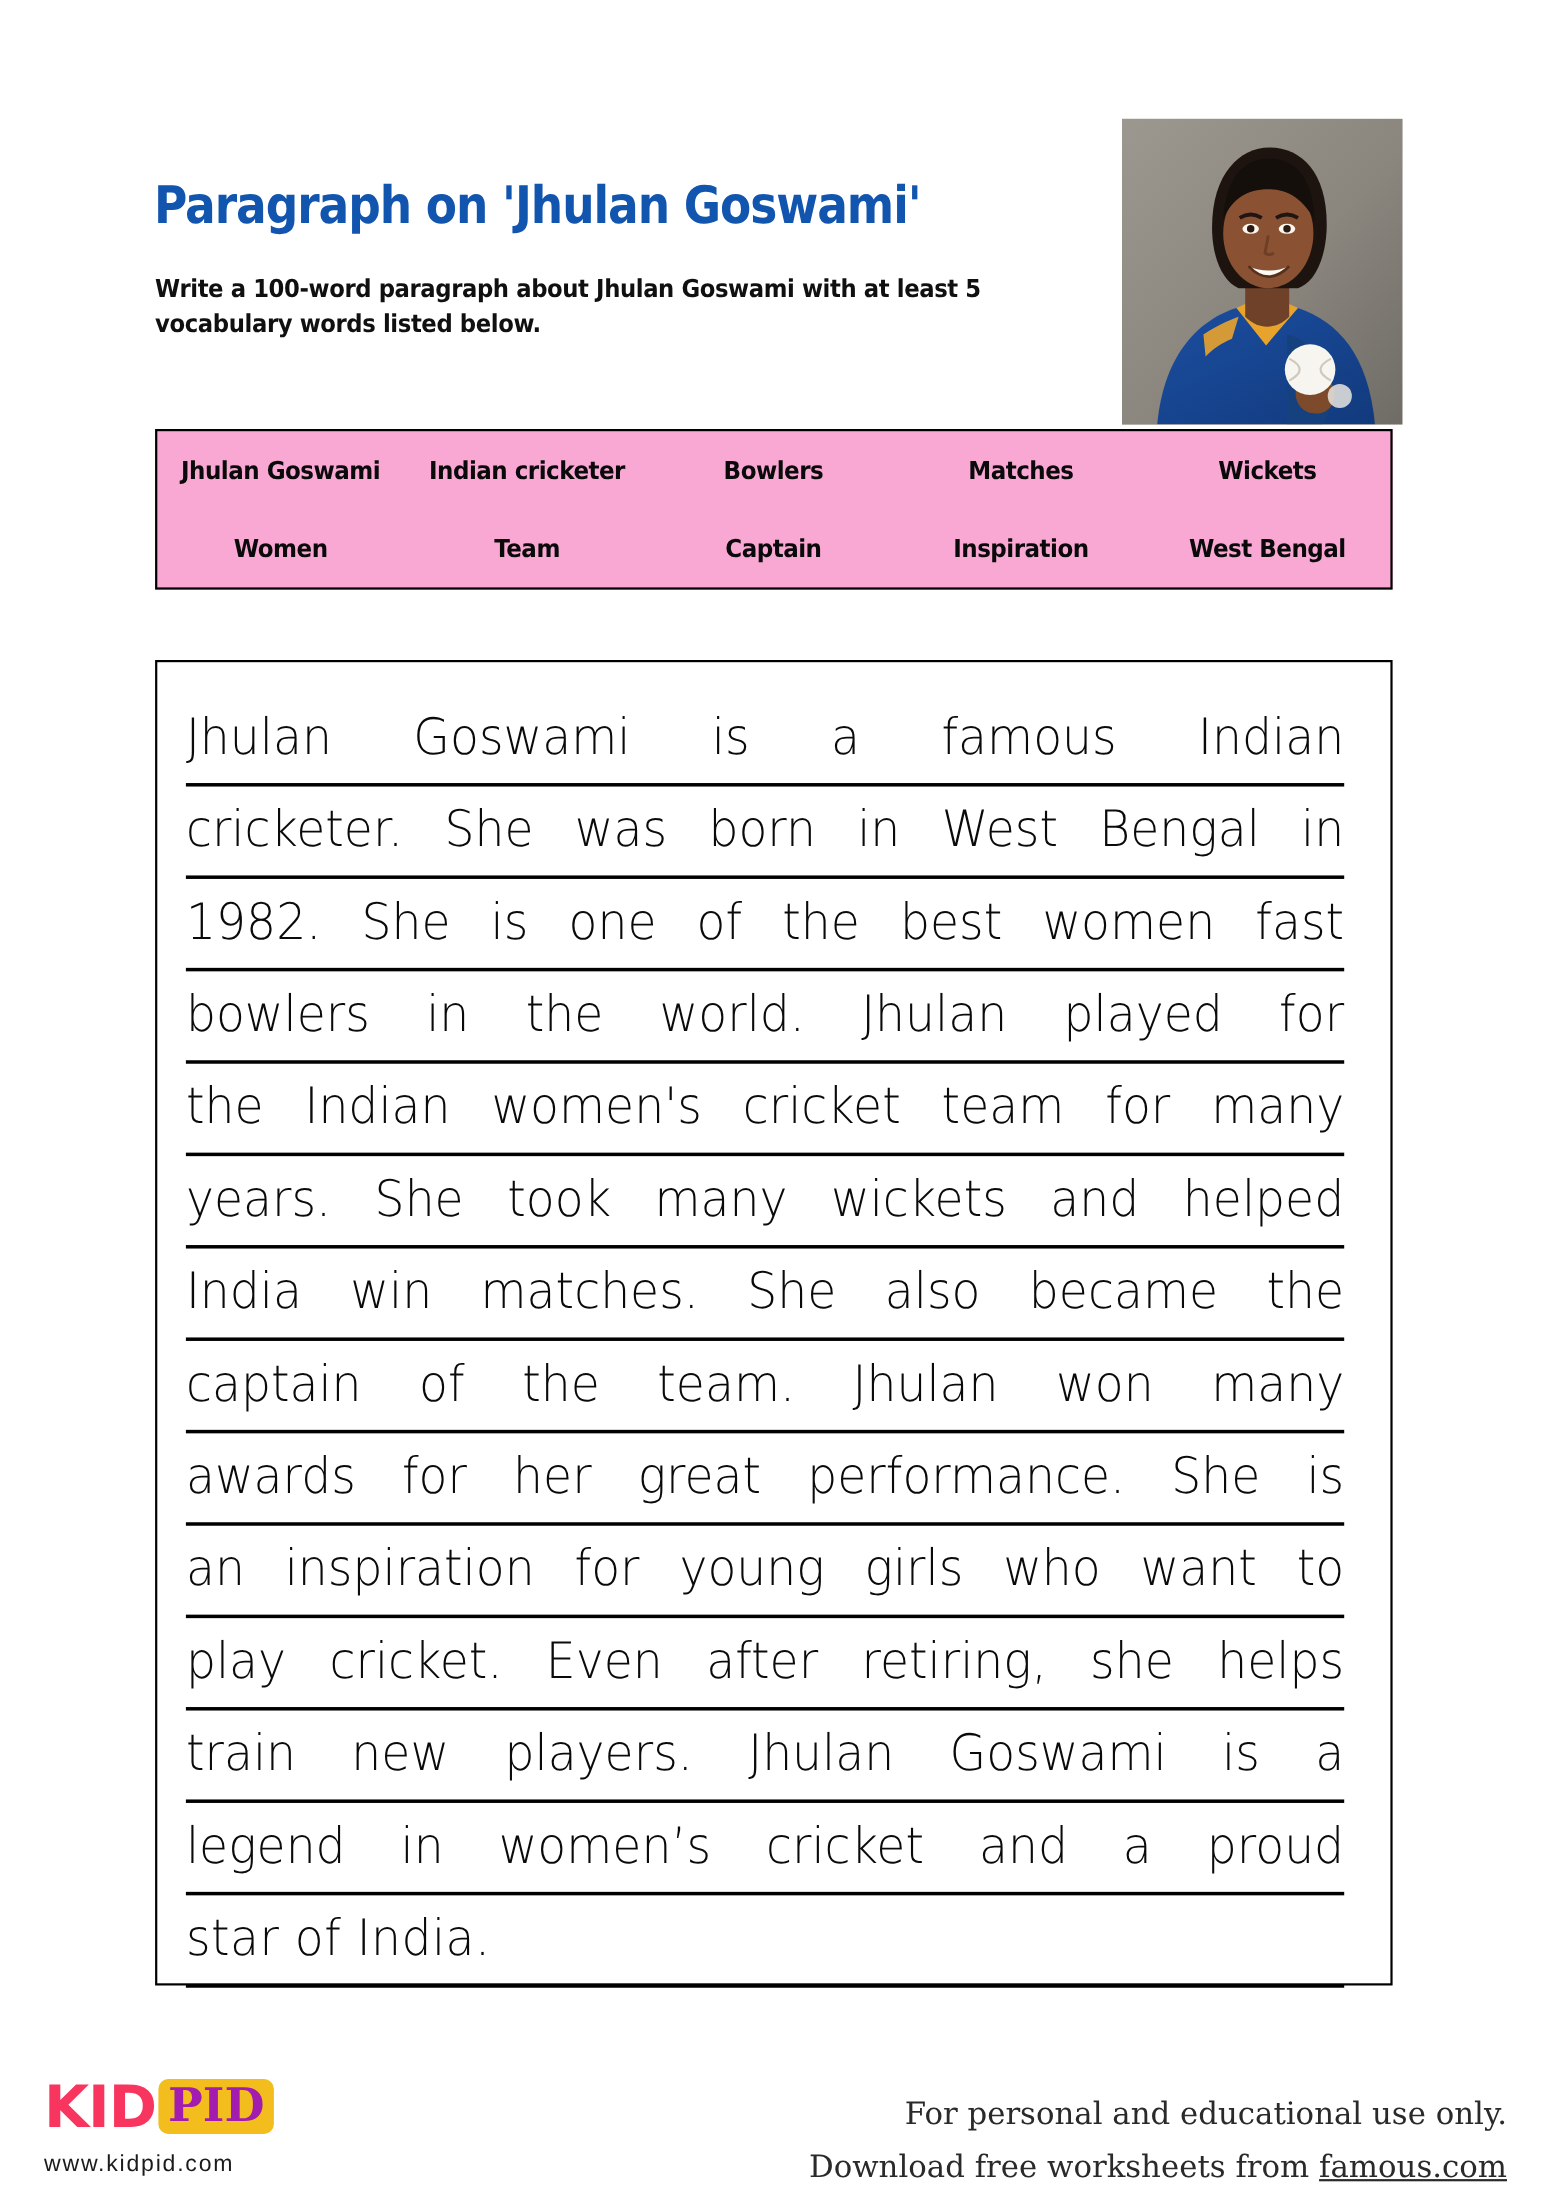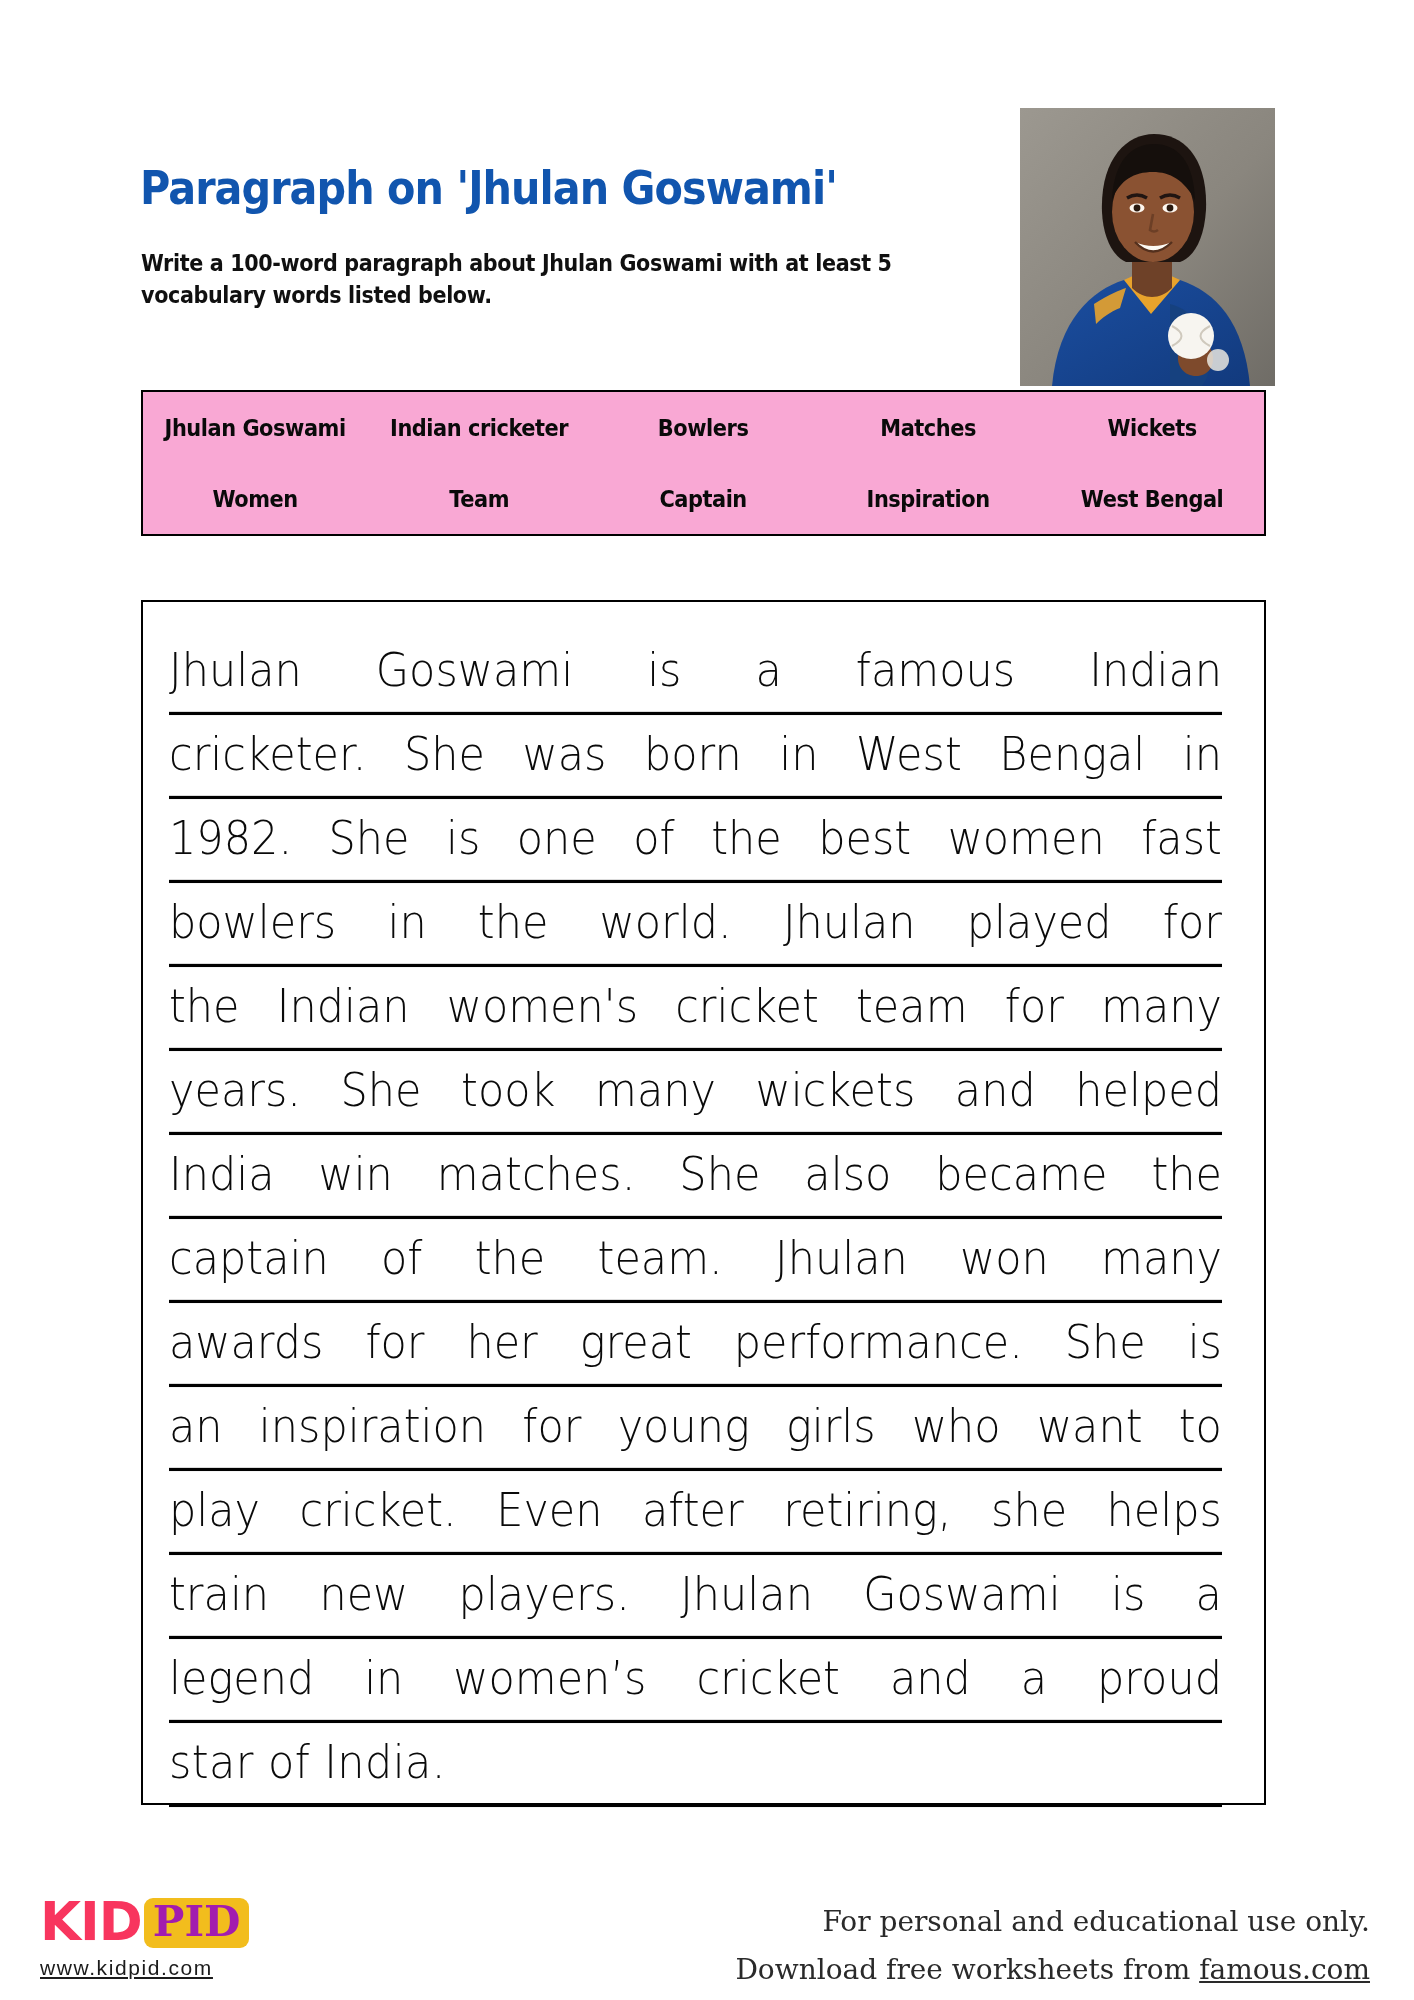--- a/index.html
+++ b/index.html
@@ -121,21 +121,21 @@
 
   
   .footer { position: absolute; left: 0; top: 1830px; width: 1414px; height: 170px; }
 
   .logo-wrap {
     position: absolute;
     left: 40px;
     top: 60px;
     width: 230px;
   }
-  .logo-line { display: flex; align-items: flex-end; height: 58px; }
+  .logo-line { display: flex; align-items: flex-start; height: 58px; }
   .logo-kid {
     font-family: "DejaVu Sans", sans-serif;
     font-size: 53px;
     font-weight: 700;
     color: #f8355e;
     letter-spacing: -1px;
     line-height: 1;
   }
   .logo-pid-badge {
     background: #f2bd1d;
@@ -151,21 +151,20 @@
     color: #a21caf;
     letter-spacing: 0px;
     line-height: 1.05;
   }
   .logo-url {
     font-family: "Liberation Sans", sans-serif;
     font-size: 21px;
     color: #1b1b1b;
     letter-spacing: 1.6px;
     margin-top: 8px;
-    text-decoration: underline;
   }
 
   .footer-right {
     position: absolute;
     right: 44px;
     top: 68px;
     text-align: right;
     font-family: "DejaVu Serif", serif;
     font-size: 28px;
     color: #2a2a2a;

